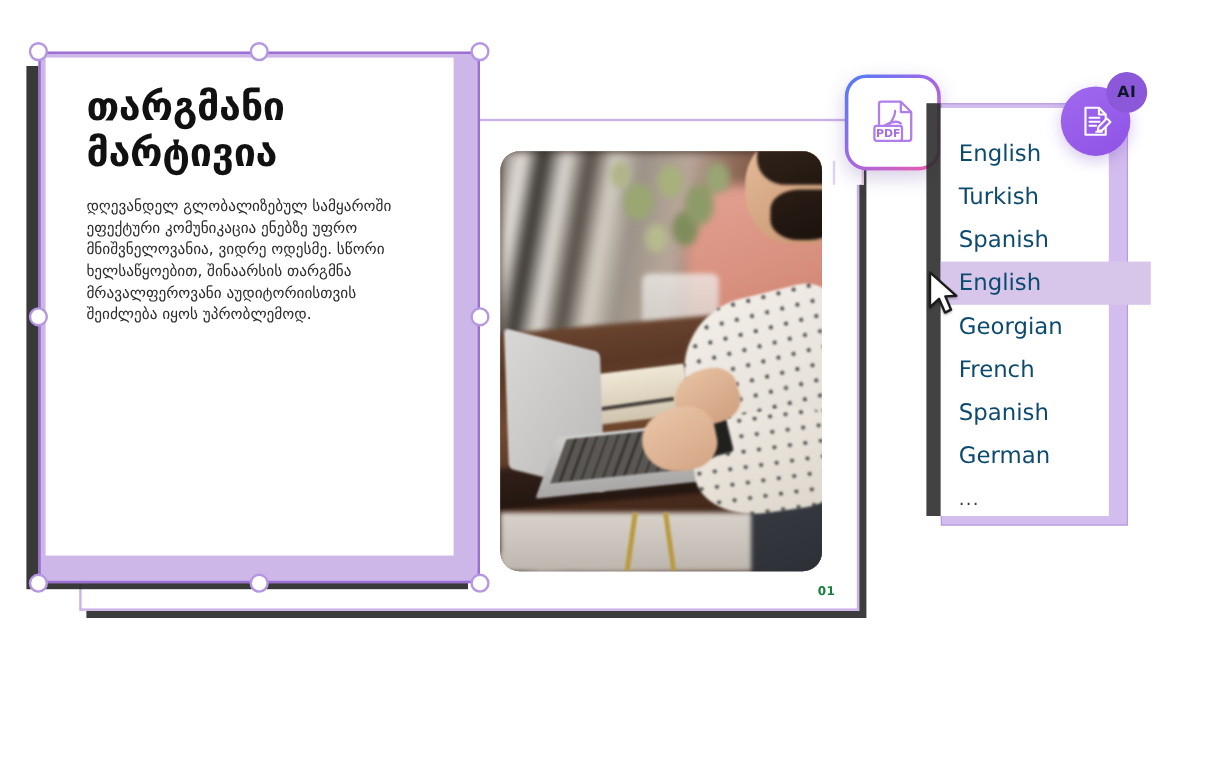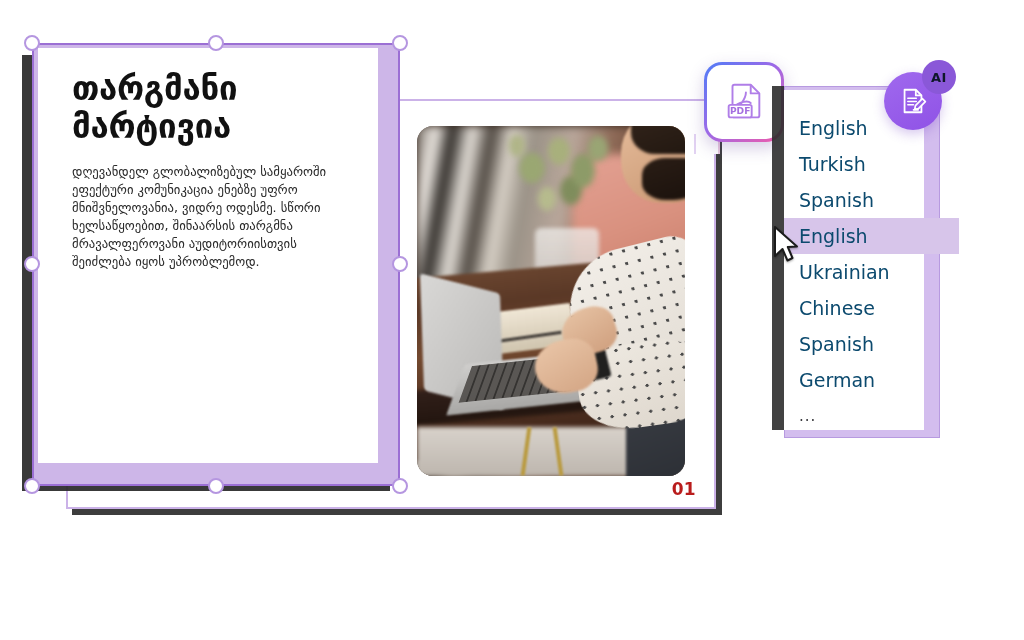--- a/index.html
+++ b/index.html
@@ -42,23 +42,23 @@
     width: 268px;
     height: 350px;
     border-radius: 16px;
     overflow: hidden;
     background: #3a2b22;
   }
   .page-number {
     position: absolute;
     right: 18px;
     bottom: 8px;
-    font-size: 17px;
+    font-size: 10px;
     font-weight: bold;
-    color: #b91c1c;
+    color: #15803d;
     letter-spacing: 0.3px;
   }
 
   
   .ph { position: absolute; }
   .ph-bgwall {
     inset: 0;
     background:
       linear-gradient(100deg,
         #7d766f 0%, #efeae4 6%, #2a2622 11%, #e9e4dd 17%,
@@ -480,22 +480,22 @@
   </div>
 
   <div class="lang-wrap">
     <div class="lang-shadow"></div>
     <div class="lang-backpanel"></div>
     <div class="lang-list" id="lang-list">
         <div class="lang-item">English</div>
         <div class="lang-item">Turkish</div>
         <div class="lang-item">Spanish</div>
         <div class="lang-item selected">English</div>
-        <div class="lang-item">Ukrainian</div>
-        <div class="lang-item">Chinese</div>
+        <div class="lang-item">Georgian</div>
+        <div class="lang-item">French</div>
         <div class="lang-item">Spanish</div>
         <div class="lang-item">German</div>
         <div class="lang-item ellipsis">...</div>
       </div>
   </div>
 
   <div class="ai-wrap">
     <div class="ai-circle">
       <svg width="30" height="30" viewBox="0 0 32 32">
         <path d="M7 4 h12 l6 6 v18 h-18 z" fill="none" stroke="#ffffff" stroke-width="1.9" stroke-linejoin="round"></path>

